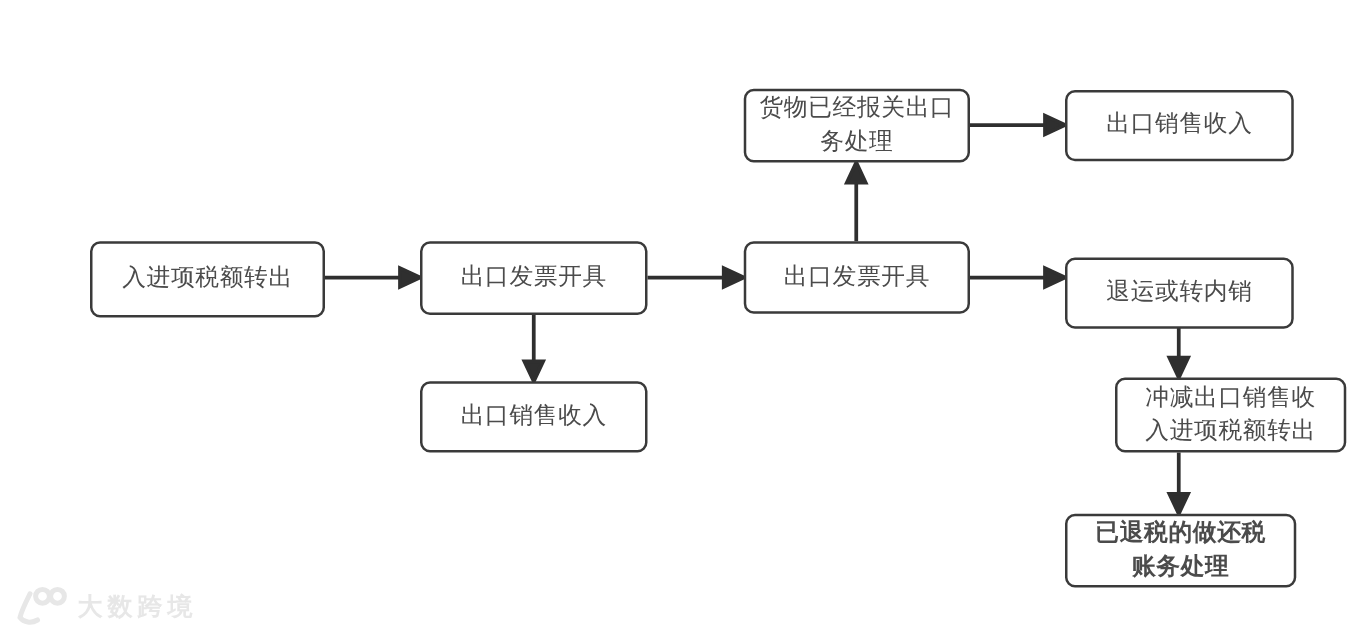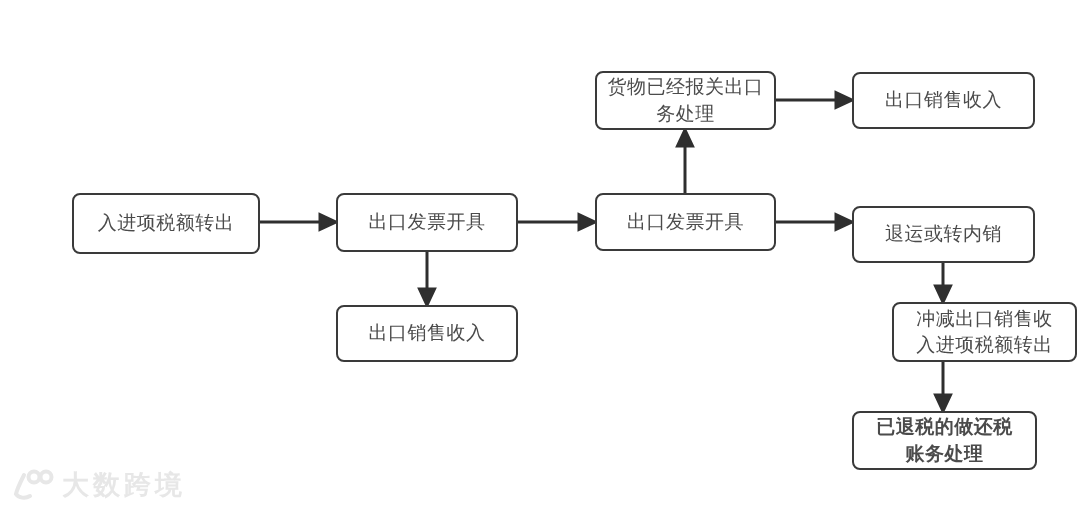--- a/index.html
+++ b/index.html
@@ -45,21 +45,21 @@
     position: absolute;
     left: 10px;
     bottom: 10px;
     display: flex;
     align-items: center;
     gap: 8px;
     color: #e7e7e7;
     user-select: none;
   }
   .wm-text {
-    font-size: 27px;
+    font-size: 20px;
     font-weight: bold;
     letter-spacing: 4px;
   }
 </style>
 </head>
 <body>
 
 <div class="canvas">
 
   <svg class="arrows" width="1080" height="513" viewBox="0 0 1080 513">

